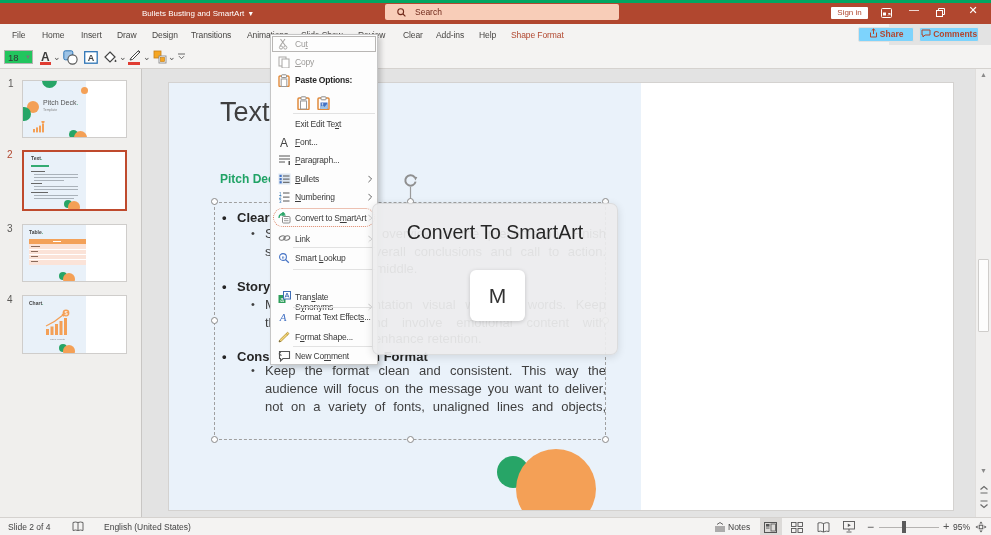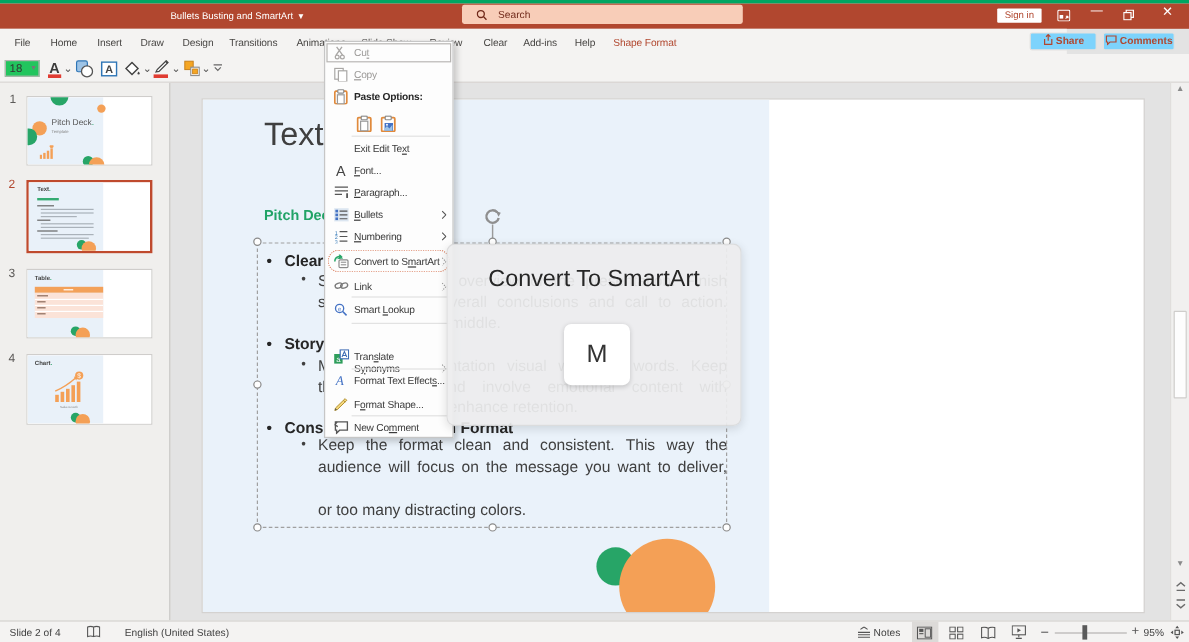--- a/index.html
+++ b/index.html
@@ -265,21 +265,21 @@
     <div class="bl bs" style="left:82px;top:213px;">•</div>
     <div class="bl just" style="top:213px;">Make your presentation visual with few words. Keep</div>
     <div class="bl just" style="top:231px;">the suspense and involve emotional content with</div>
     <div class="bl" style="left:116px;top:247px;">your speech to enhance retention.</div>
 
     <div class="bl bh" style="left:53px;top:265px;">•</div>
     <div class="bl bh" style="left:68px;top:265px;">Consistency and Clean Format</div>
     <div class="bl bs" style="left:82px;top:279px;">•</div>
     <div class="bl just" style="top:279px;">Keep the format clean and consistent. This way the</div>
     <div class="bl just" style="top:297px;">audience will focus on the message you want to deliver,</div>
-    <div class="bl" style="left:96px;top:333px;">or too many distracting colors.</div>
+    <div class="bl just" style="top:315px;">not on a variety of fonts, unaligned lines and objects,</div>
 
     <svg class="abs" style="left:233px;top:91px;" width="17" height="30" viewBox="0 0 17 30">
       <line x1="8.5" y1="13" x2="8.5" y2="28" stroke="#9a9a9a" stroke-width="1.2"></line>
       <path d="M12.4 3.0 A5.2 5.2 0 1 0 13.6 7.6" fill="none" stroke="#8f8f8f" stroke-width="2"></path>
       <path d="M15.3 3.3 L11.3 1.9 L13.4 6.6 Z" fill="#8f8f8f"></path>
     </svg>
   </div>
 
   <div class="handle" style="left:211px;top:198px;"></div>
   <div class="handle" style="left:407px;top:198px;"></div>

